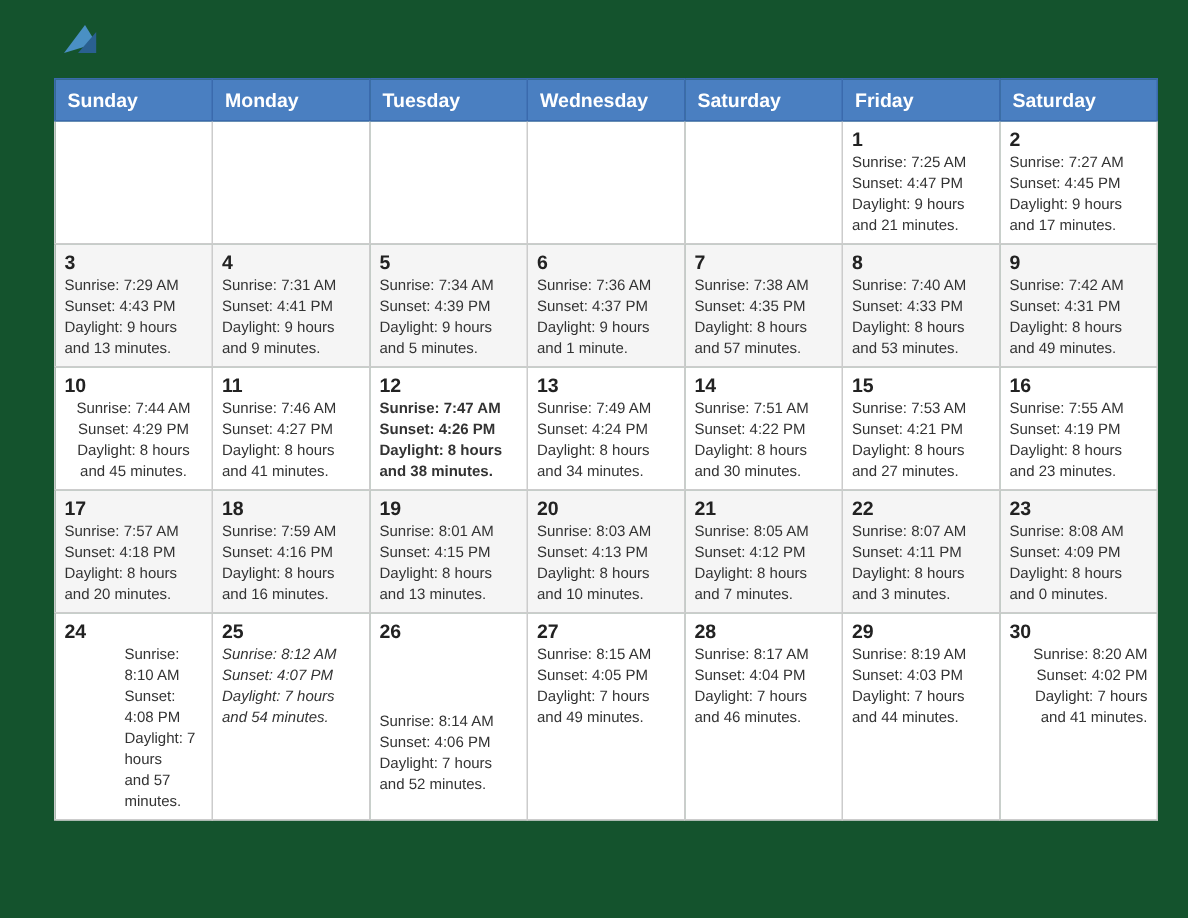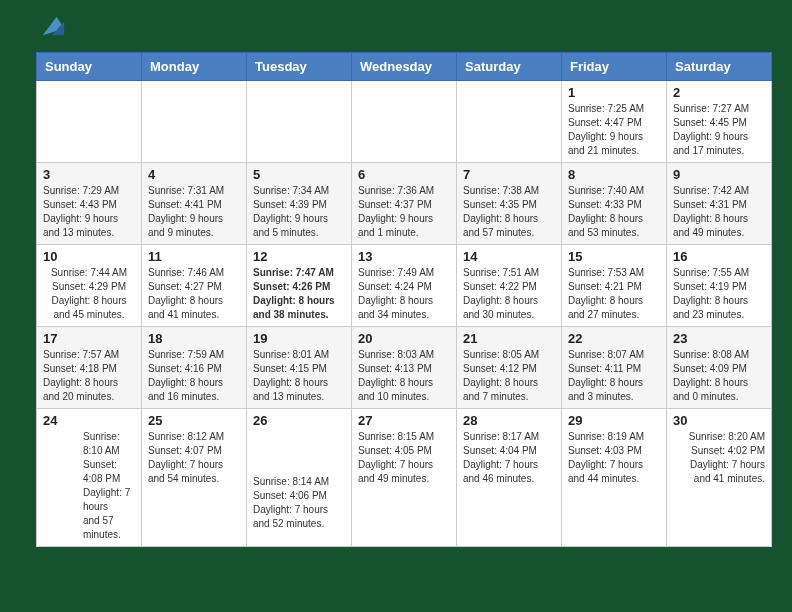--- a/index.html
+++ b/index.html
@@ -315,21 +315,21 @@
         <tr>
           <td>
             <span class="day-number">24</span>
             <div class="day-info" style="white-space: pre-line; margin-left: 40px;">Sunrise: 8:10 AM
 Sunset: 4:08 PM
 Daylight: 7 hours
 and 57 minutes.</div>
           </td>
           <td>
             <span class="day-number">25</span>
-            <div class="day-info" style="white-space: pre-line;">Sunrise: 8:12 AM
+            <div class="day-info" style="white-space: pre-line; font-style: italic;">Sunrise: 8:12 AM
 Sunset: 4:07 PM
 Daylight: 7 hours
 and 54 minutes.</div>
           </td>
           <td>
             <span class="day-number">26</span>
             <div class="day-info" style="white-space: pre-line; margin-top: 47px;">Sunrise: 8:14 AM
 Sunset: 4:06 PM
 Daylight: 7 hours
 and 52 minutes.</div>

